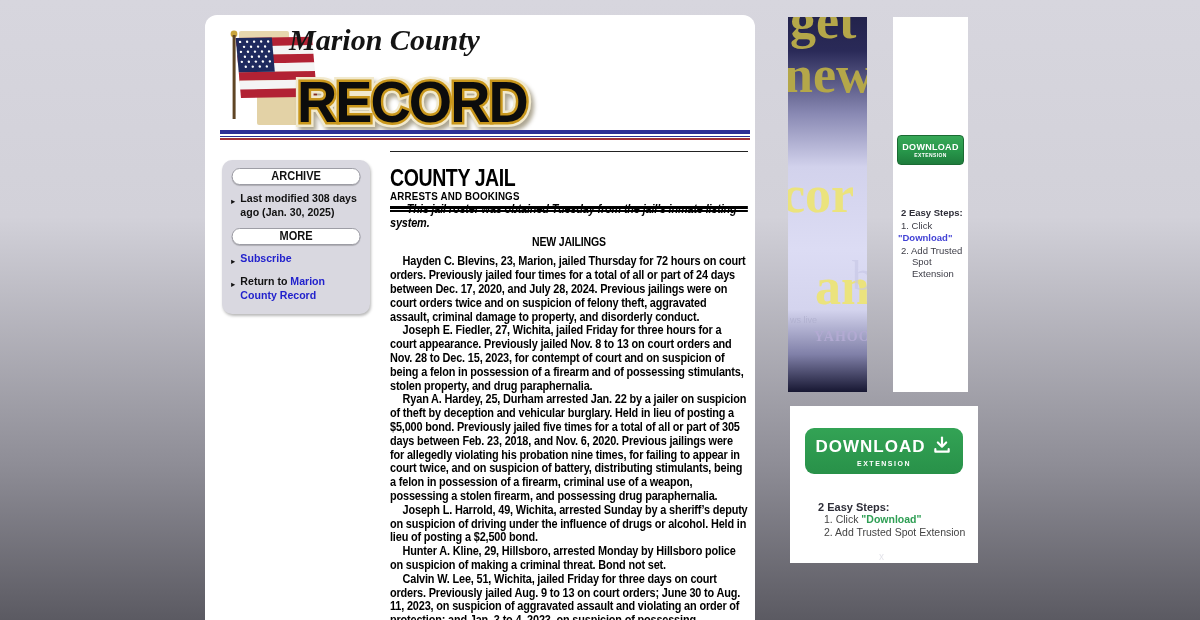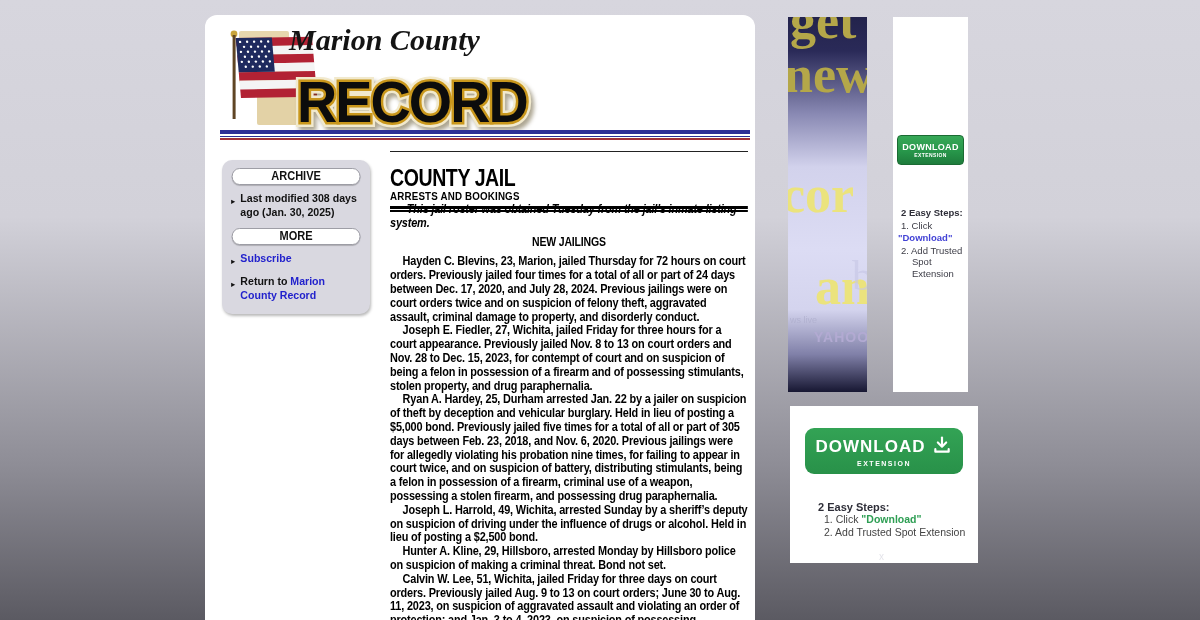--- a/index.html
+++ b/index.html
@@ -85,21 +85,21 @@
     background:linear-gradient(180deg,#23234c 0%,#2a2a58 9%,#8a8ab4 26%,#d2d2ec 40%,#dcdcf4 62%,#d4d4ee 78%,#8080a8 90%,#171732 100%);
     padding-left:43px;
   }
   .sky-word {
     position:absolute; font-family:"Liberation Serif", serif; font-weight:bold;
     font-size:52px; line-height:1; white-space:nowrap;
   }
   .w-dark { color:#b4a749; }
   .w-light { color:#ebe37d; }
   .wm-wslive { position:absolute; left:2px; top:298px; font-size:9px; color:#b2b2d0; }
-  .wm-yahoo { position:absolute; left:26px; top:312px; font-family:Liberation Sans, sans-serif; font-weight:bold; font-size:14px; letter-spacing:1px; color:#b2aad2; }
+  .wm-yahoo { position:absolute; left:26px; top:312px; font-family:Liberation Serif, serif; font-weight:bold; font-size:14px; letter-spacing:1px; color:#b2aad2; }
   .wm-b { position:absolute; right:-6px; top:235px; font-family:"Liberation Serif", serif; font-size:42px; color:#c8c8e6; opacity:.65; }
 
   
   .ad-side { position:absolute; left:893px; top:17px; width:75px; height:375px; background:#ffffff; }
   .btn-green-sm {
     position:absolute; left:4px; top:118px; width:67px; height:30px;
     background:linear-gradient(180deg,#37a857 0%,#27964a 55%,#1e7c3c 100%);
     border:1px solid #1b6b33; border-radius:4px; color:#fff; text-align:center; cursor:pointer;
   }
   .btn-green-sm .b1 { font-size:9px; font-weight:bold; letter-spacing:.3px; margin-top:6px; }

